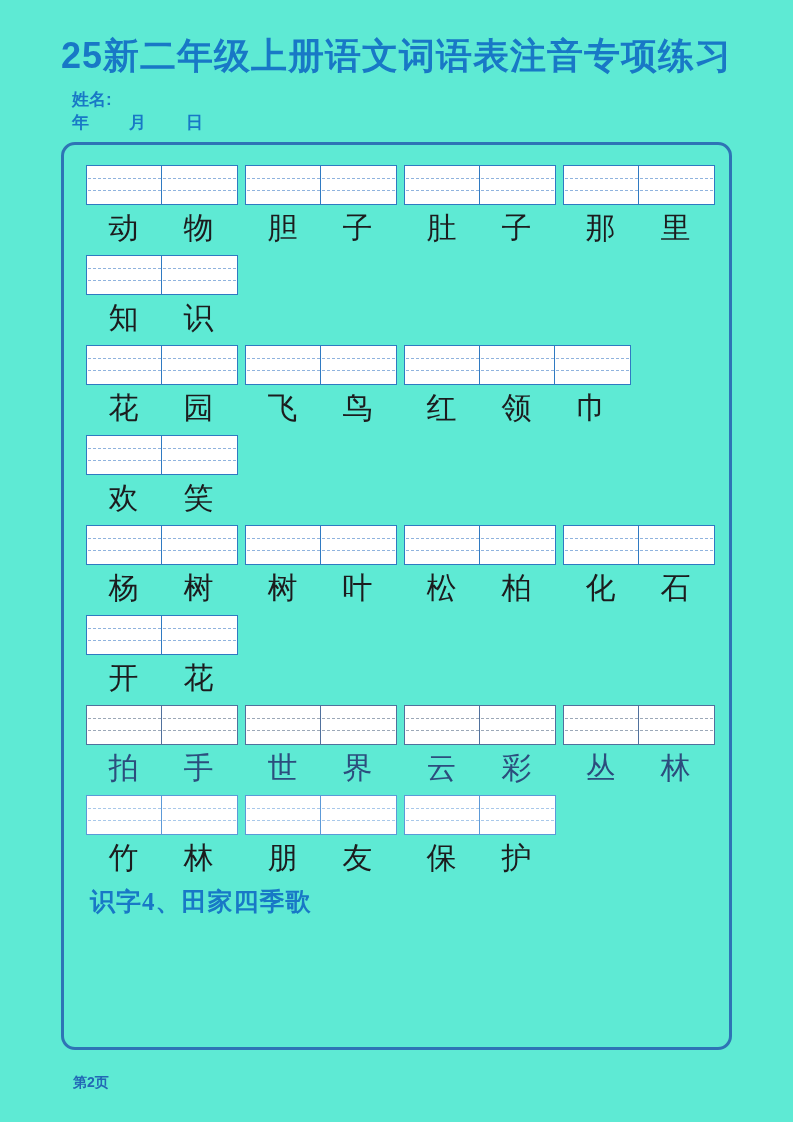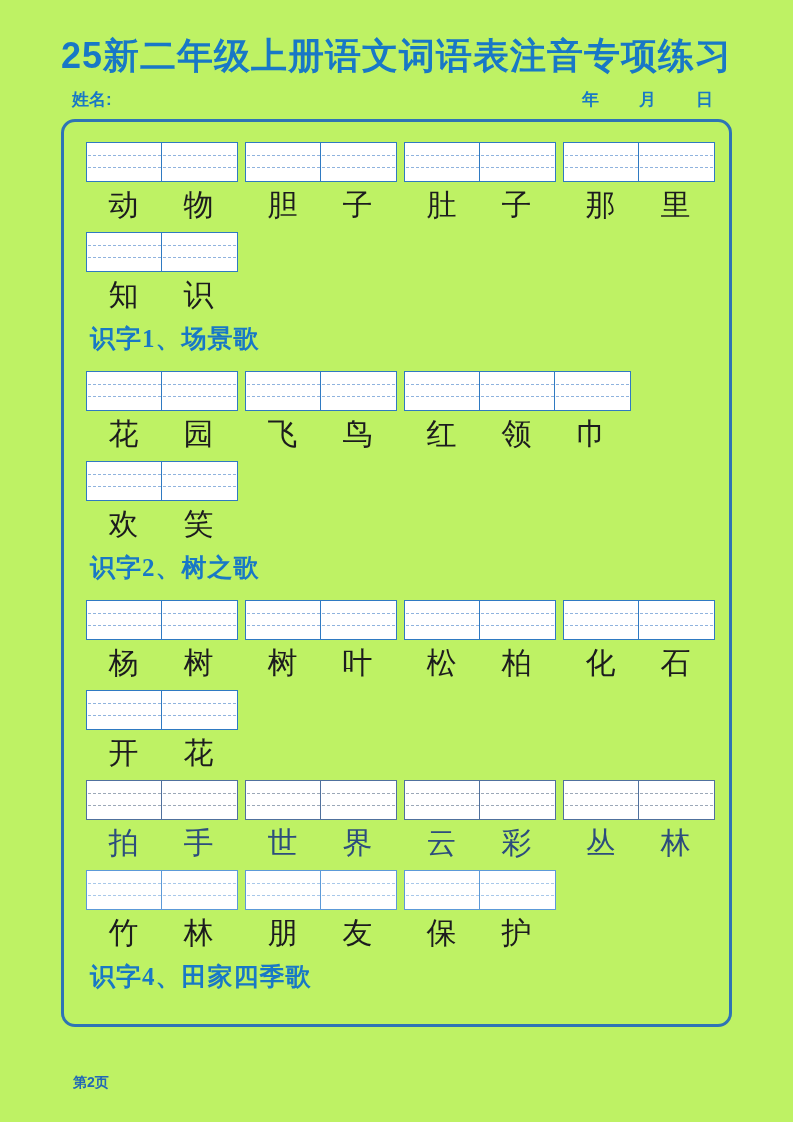--- a/index.html
+++ b/index.html
@@ -4,41 +4,42 @@
 <style>
   :root{
     --accent:#1878C6;
     --frame:#2E74B5;
     --ink:#1C1C1E;
   }
   html,body{margin:0;padding:0;background:#ffffff;}
   .page{
     position:relative;
     width:793px;height:1122px;
-    background:#bef264;
+    background:#5eead4;
     overflow:hidden;
     font-family:"Liberation Sans", sans-serif;
   }
   .page-title{
     padding-top:34px;
     text-align:center;
     font-size:36px;
     line-height:44px;
     font-weight:bold;
     letter-spacing:1px;
     color:var(--accent);
   }
   .name-row{
     margin:10px 80px 0 72px;
     display:flex;
     justify-content:space-between;
     align-items:baseline;
     color:var(--accent);
     font-size:17px;
     font-weight:bold;
+    flex-direction:column;
   }
   .date-labels{display:flex;gap:40px;}
   .sheet{
     box-sizing:border-box;
     margin:8px 0 0 61px;
     width:671px;height:908px;
     border:3px solid var(--frame);
     border-radius:14px;
     padding:20px 18px 0 22px;
     overflow:hidden;
@@ -164,21 +165,20 @@
               <div class="vdiv" style="left: 74px;"></div>
               <div class="dash d1"></div>
               <div class="dash d2"></div>
             </div>
             <div class="chars">
               <div class="char" style="color: rgb(28, 28, 30);">知</div>
               <div class="char" style="color: rgb(28, 28, 30);">识</div>
             </div>
           </div>
         </div>
-        <div class="section-header">识字1、场景歌</div>
         <div class="word-row">
           <div class="word">
             <div class="pbox" style="width: 150px;">
               <div class="vdiv" style="left: 74px;"></div>
               <div class="dash d1"></div>
               <div class="dash d2"></div>
             </div>
             <div class="chars">
               <div class="char" style="color: rgb(28, 28, 30);">花</div>
               <div class="char" style="color: rgb(28, 28, 30);">园</div>
@@ -215,21 +215,20 @@
               <div class="vdiv" style="left: 74px;"></div>
               <div class="dash d1"></div>
               <div class="dash d2"></div>
             </div>
             <div class="chars">
               <div class="char" style="color: rgb(28, 28, 30);">欢</div>
               <div class="char" style="color: rgb(28, 28, 30);">笑</div>
             </div>
           </div>
         </div>
-        <div class="section-header">识字2、树之歌</div>
         <div class="word-row">
           <div class="word">
             <div class="pbox" style="width: 150px;">
               <div class="vdiv" style="left: 74px;"></div>
               <div class="dash d1"></div>
               <div class="dash d2"></div>
             </div>
             <div class="chars">
               <div class="char" style="color: rgb(28, 28, 30);">杨</div>
               <div class="char" style="color: rgb(28, 28, 30);">树</div>

